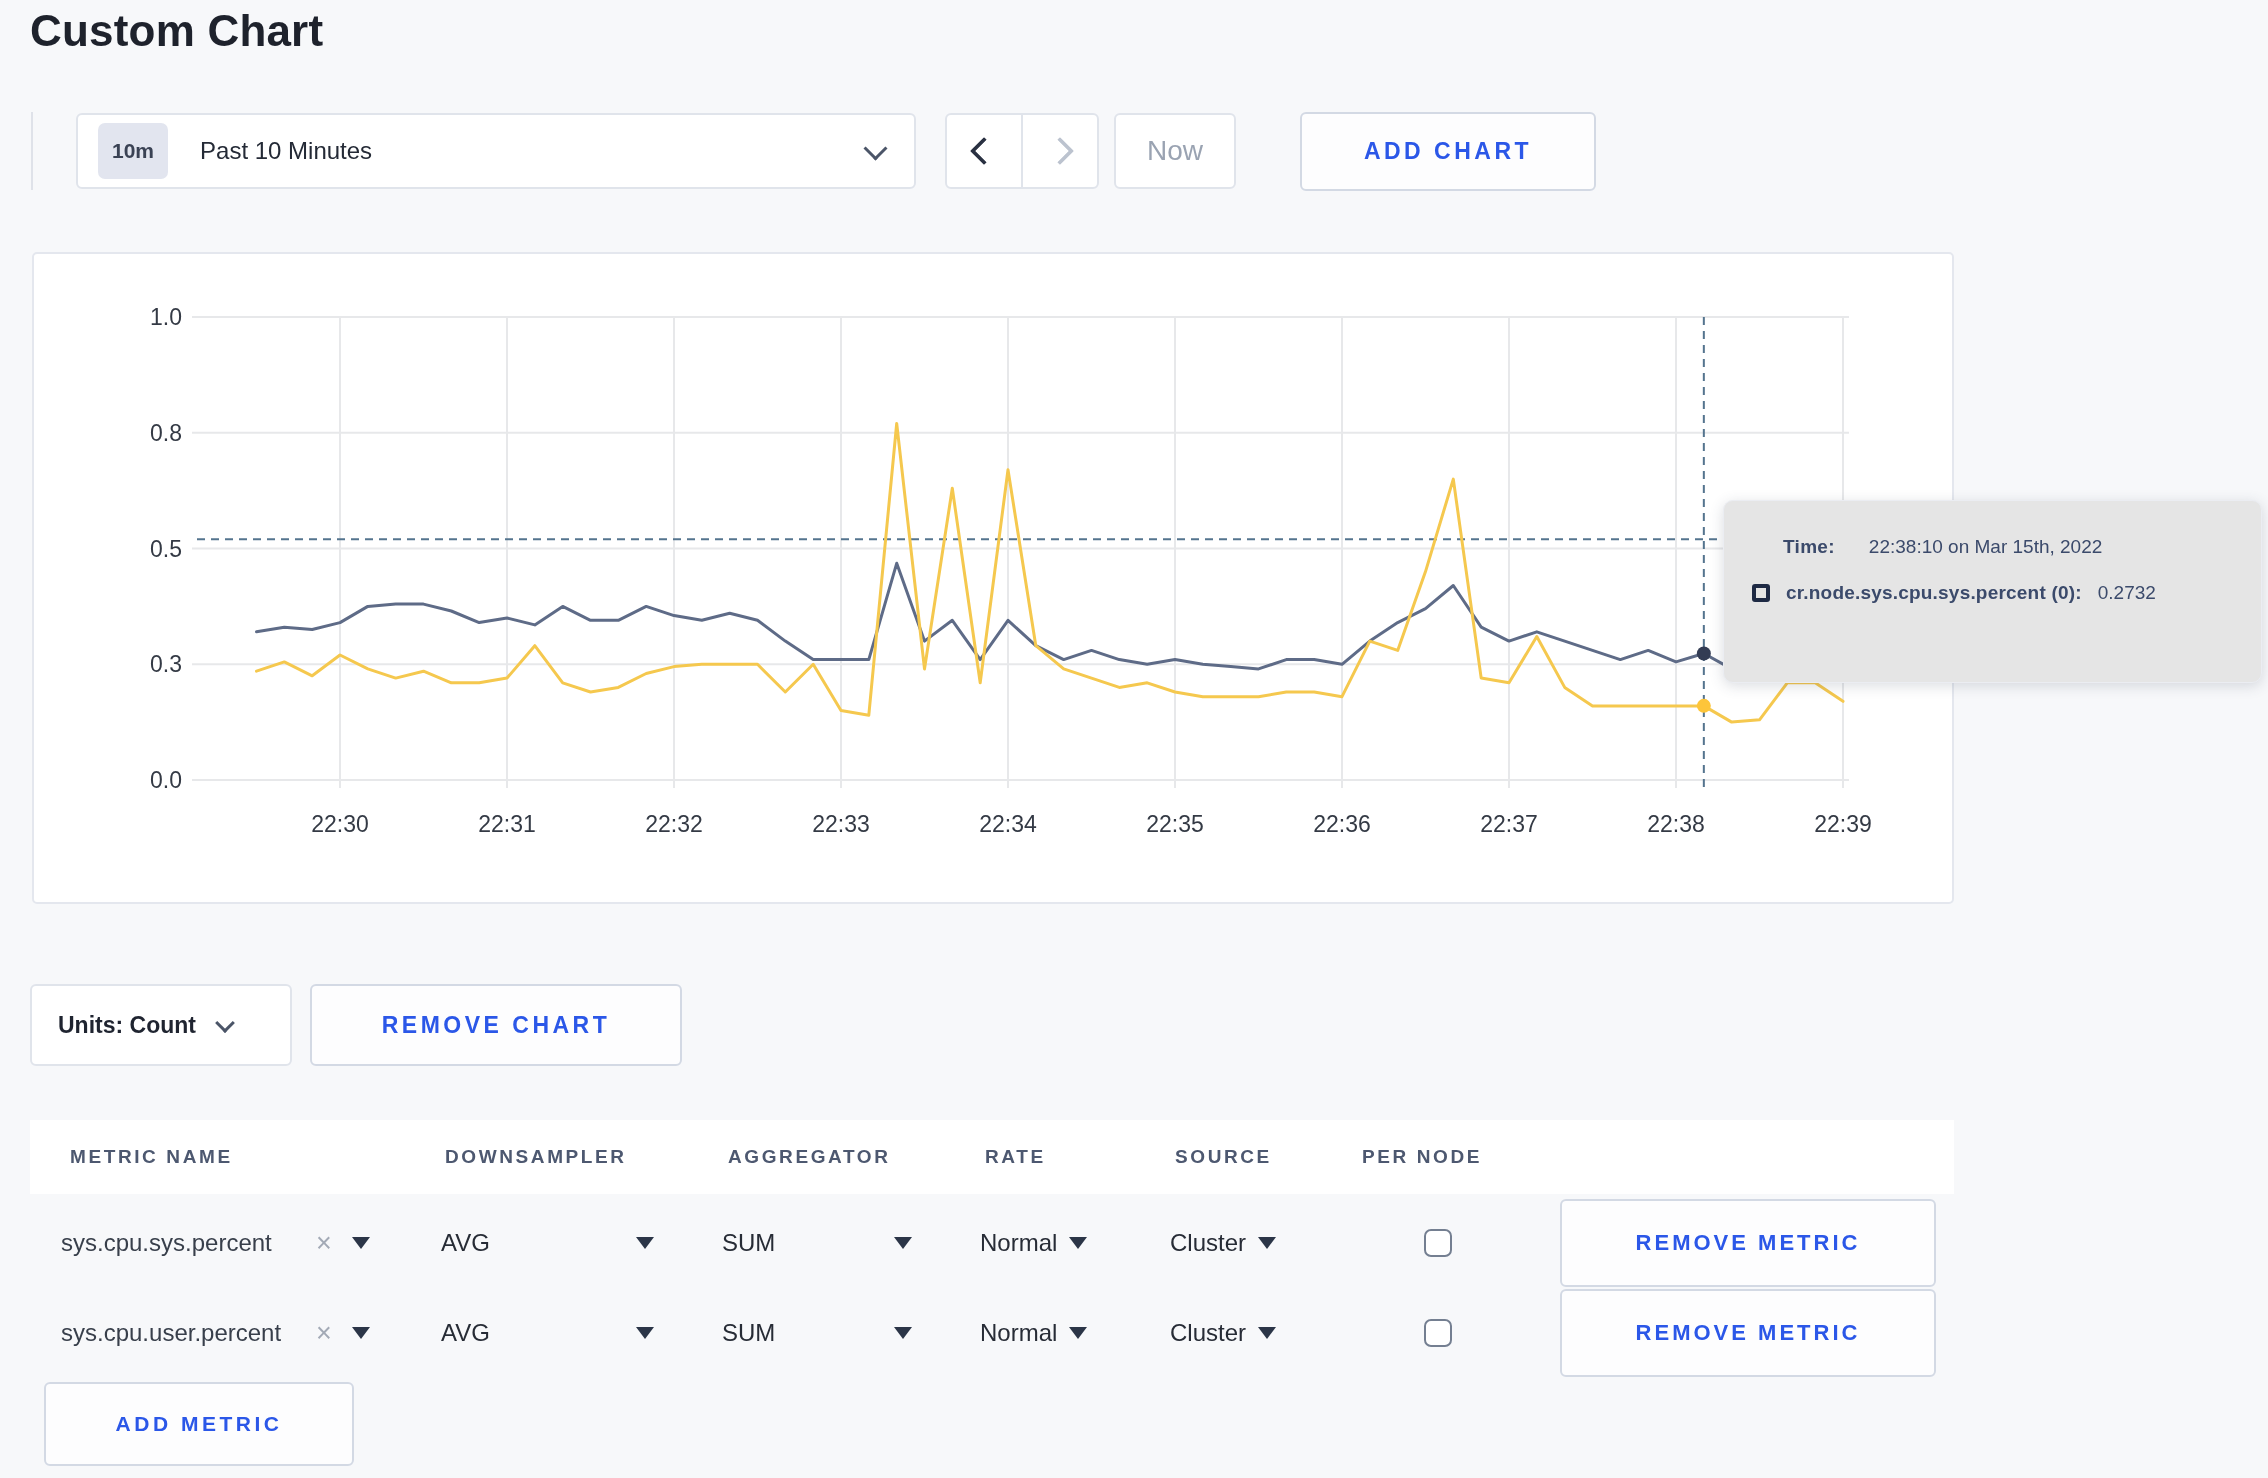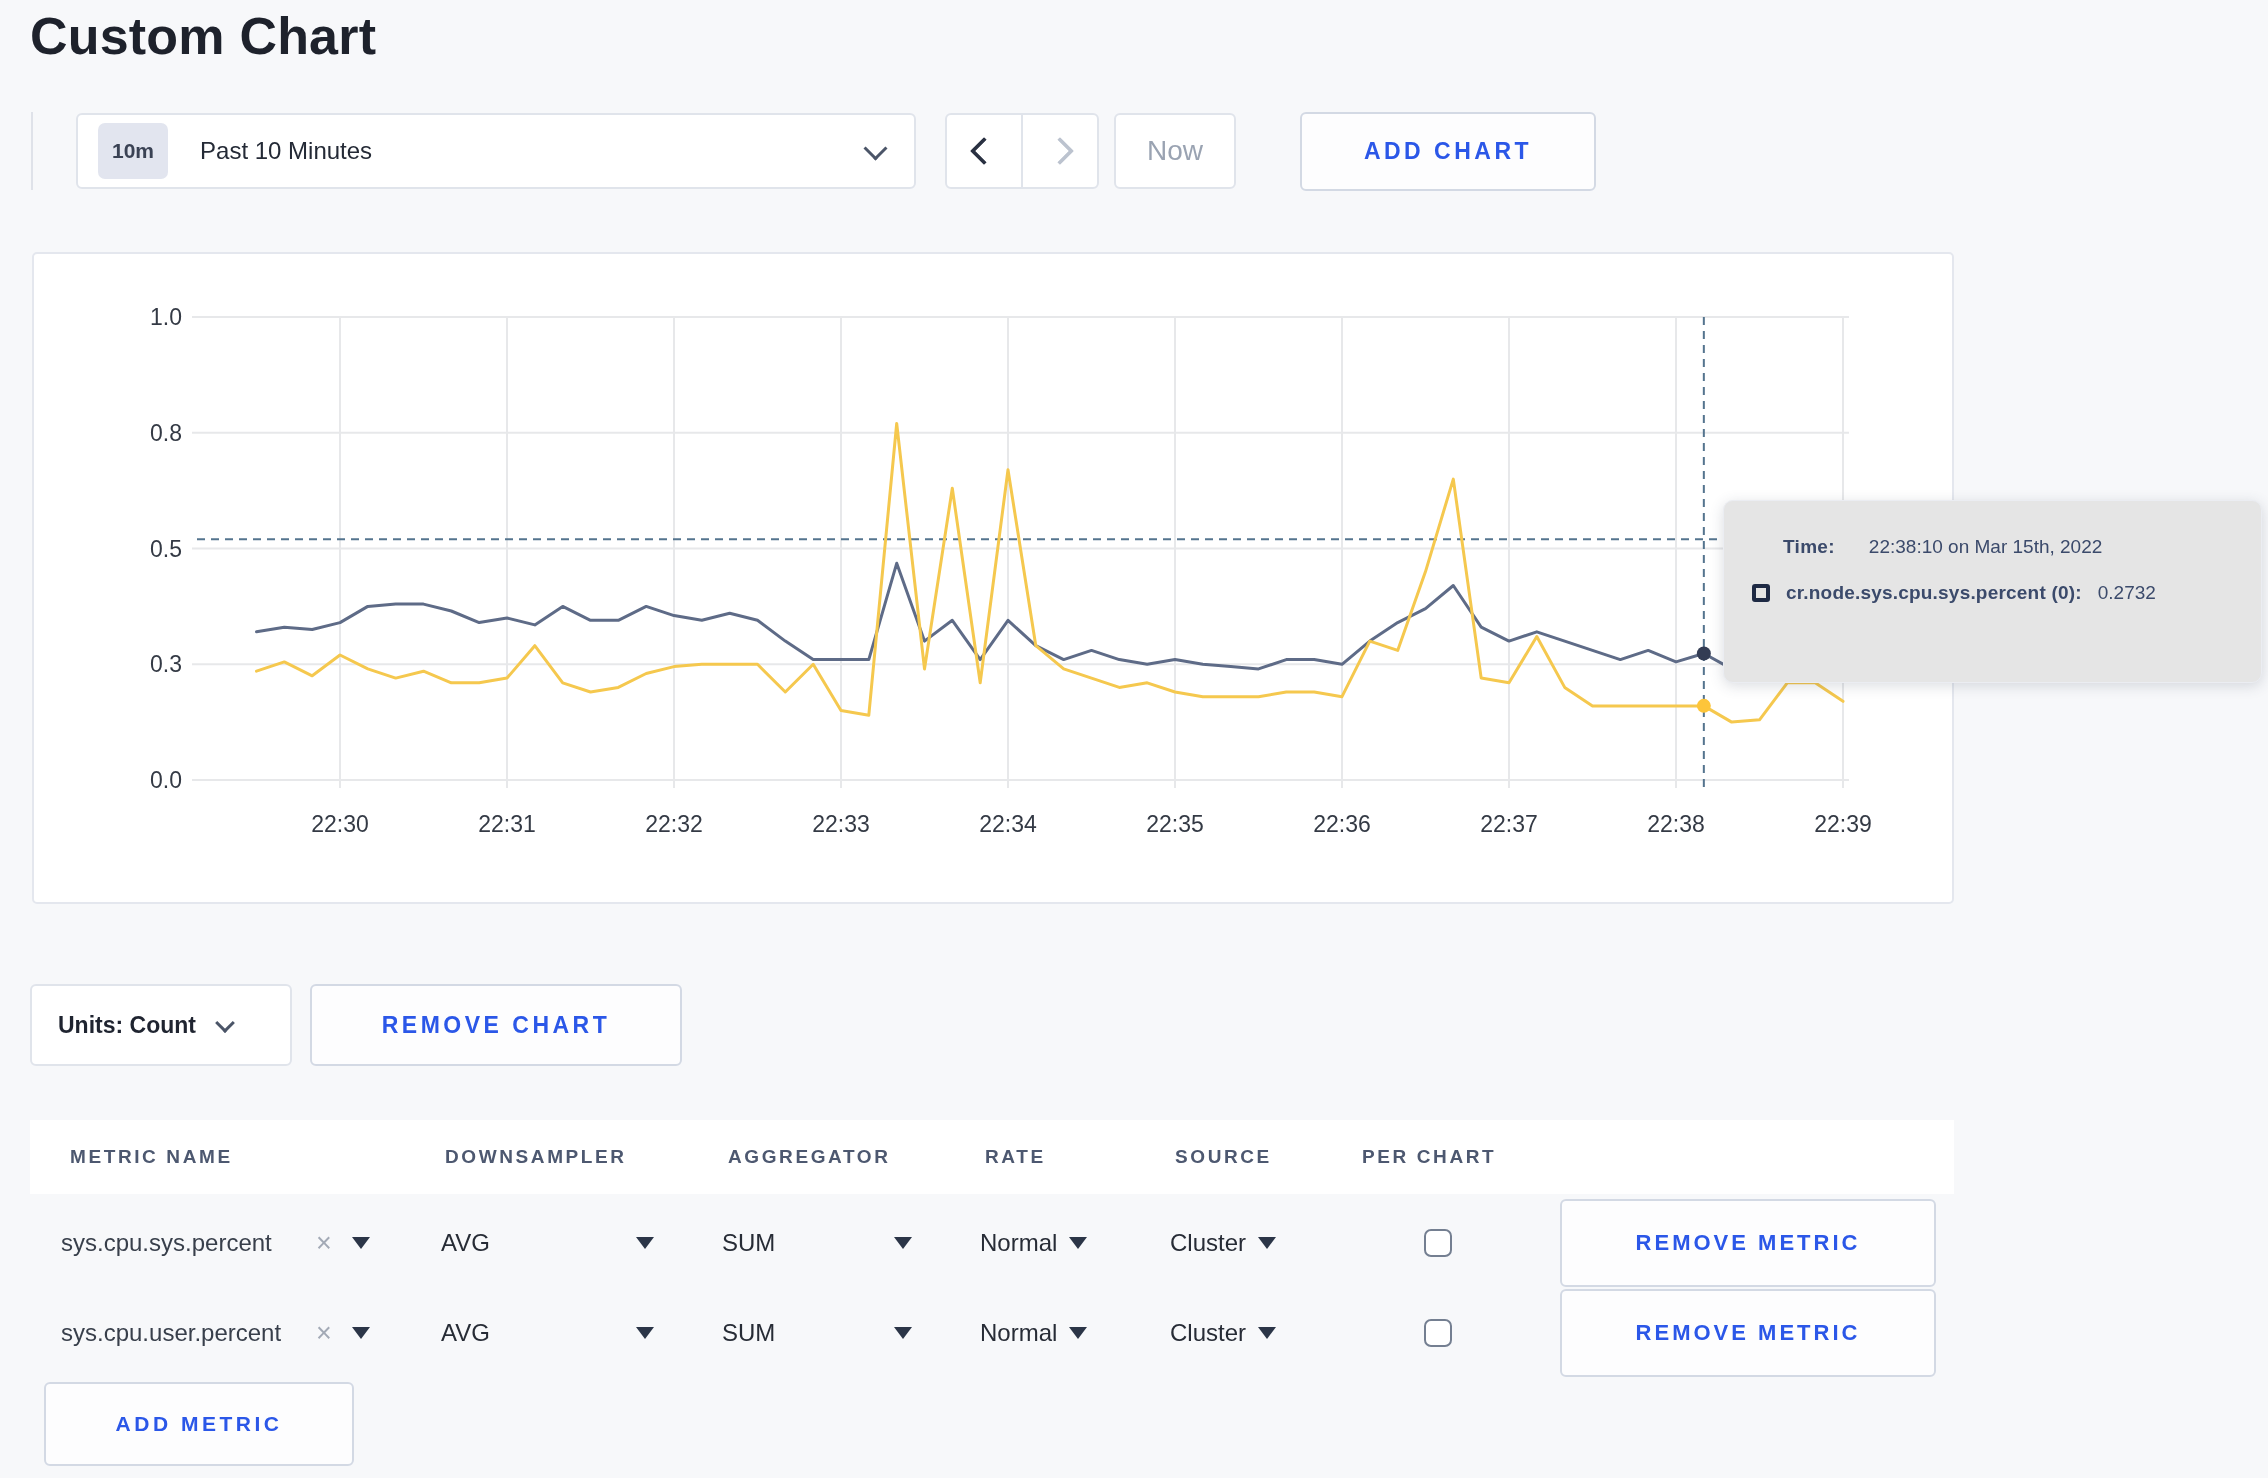--- a/index.html
+++ b/index.html
@@ -6,21 +6,21 @@
   body{
     width:2268px;height:1478px;position:relative;overflow:hidden;
     background:#f7f8fa;
     font-family:"Liberation Sans","DejaVu Sans",sans-serif;
     color:#20242e;
     -webkit-font-smoothing:antialiased;
   }
   .abs{position:absolute;}
 
   
-  .page-title{left:30px;top:6px;font-size:52px;font-weight:700;color:#1e222c;letter-spacing:.2px;}
+  .page-title{left:30px;top:6px;font-size:44px;font-weight:700;color:#1e222c;letter-spacing:.2px;}
 
   .toolbar-divider{left:31px;top:112px;width:2px;height:78px;background:#dfe2e9;}
 
   .box{background:#ffffff;border:2px solid #e0e4eb;border-radius:6px;box-sizing:border-box;}
 
   .time-select{left:76px;top:113px;width:840px;height:76px;display:flex;align-items:center;cursor:pointer;}
   .time-badge{margin-left:20px;background:#e2e5ef;border-radius:7px;padding:16px 14px;font-size:21px;font-weight:700;color:#3a4254;}
   .time-label{margin-left:32px;font-size:24px;font-weight:500;color:#242a36;}
   .chev-down{width:14px;height:14px;border-right:3px solid #4b5568;border-bottom:3px solid #4b5568;transform:rotate(45deg);margin-left:auto;margin-right:30px;margin-top:-6px;}
 
@@ -159,21 +159,21 @@
   <span class="units-chev"></span>
 </div>
 <div class="abs btn-blue remove-chart">REMOVE CHART</div>
 
 <div class="abs table-header">
   <span class="th" style="left:40px">METRIC NAME</span>
   <span class="th" style="left:415px">DOWNSAMPLER</span>
   <span class="th" style="left:698px">AGGREGATOR</span>
   <span class="th" style="left:955px">RATE</span>
   <span class="th" style="left:1145px">SOURCE</span>
-  <span class="th" style="left:1332px">PER CHART</span>
+  <span class="th" style="left:1332px">PER NODE</span>
 </div>
 
 <div class="abs metric-row" style="top:1198px">
   <div class="mr-field" style="left:31px">
     <span class="metric-name">sys.cpu.sys.percent</span>
   </div>
   <span class="mr-field close-x" style="left:286px">×</span>
   <span class="mr-field" style="left:322px">
       <span class="caret"></span>
     </span>

